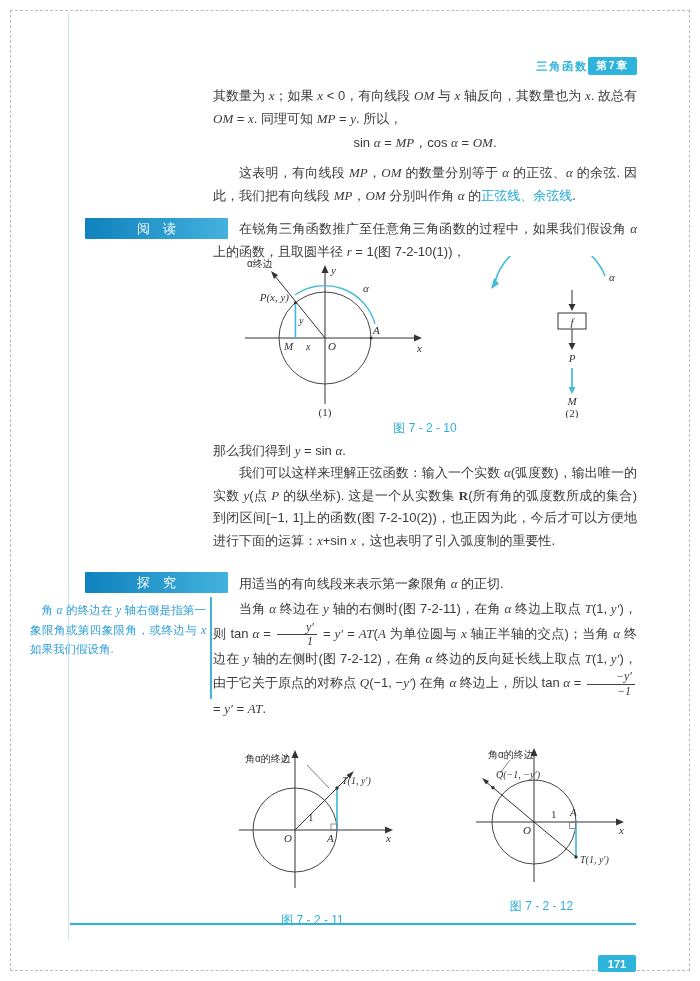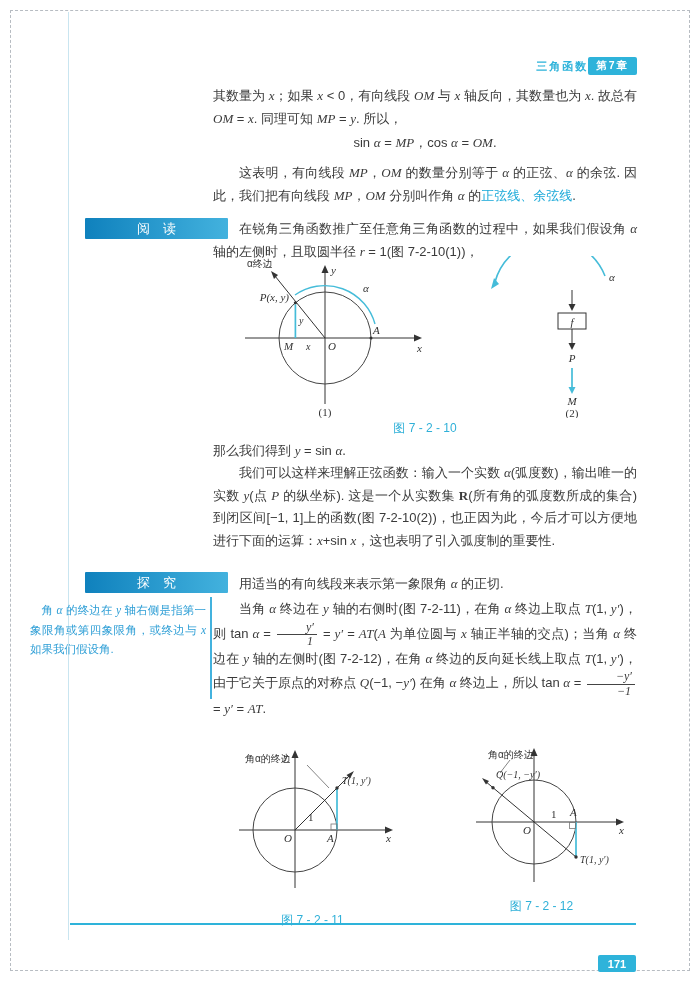--- a/index.html
+++ b/index.html
@@ -60,21 +60,21 @@
   <div class="header">
     <span class="chapter-name">三角函数</span>
     <span class="chapter-badge">第7章</span>
   </div>
 
   <div class="block" style="top:85px"><span>其数量为 </span><span class="mi">x</span><span>；如果 </span><span class="mi">x</span><span> &lt; 0，有向线段 </span><span class="mi">OM</span><span> 与 </span><span class="mi">x</span><span> 轴反向，其数量也为 </span><span class="mi">x</span><span>. 故总有 </span><span class="mi">OM</span><span> = </span><span class="mi">x</span><span>. 同理可知 </span><span class="mi">MP</span><span> = </span><span class="mi">y</span><span>. 所以，</span></div>
   <div class="block center" style="top:132px"><span>sin </span><span class="mi">α</span><span> = </span><span class="mi">MP</span><span>，cos </span><span class="mi">α</span><span> = </span><span class="mi">OM</span><span>.</span></div>
   <div class="block indent" style="top:162px"><span>这表明，有向线段 </span><span class="mi">MP</span><span>，</span><span class="mi">OM</span><span> 的数量分别等于 </span><span class="mi">α</span><span> 的正弦、</span><span class="mi">α</span><span> 的余弦. 因此，我们把有向线段 </span><span class="mi">MP</span><span>，</span><span class="mi">OM</span><span> 分别叫作角 </span><span class="mi">α</span><span> 的</span><span class="hl">正弦线、余弦线</span><span>.</span></div>
 
   <div class="sec-label" style="top:218px">阅　读</div>
-  <div class="block indent" style="top:218px"><span>在锐角三角函数推广至任意角三角函数的过程中，如果我们假设角 </span><span class="mi">α</span><span> 轴的左侧时，且取圆半径 </span><span class="mi">r</span><span> = 1(图 7-2-10(1))，</span></div>
+  <div class="block indent" style="top:218px"><span>在锐角三角函数推广至任意角三角函数的过程中，如果我们假设角 </span><span class="mi">α</span><span> 上的函数，且取圆半径 </span><span class="mi">r</span><span> = 1(图 7-2-10(1))，</span></div>
 
   <div class="fig-row fig10-row" style="top:256px">
     <div class="fig-cell">
       <svg width="230" height="162" viewBox="0 0 230 162">
 
         <line x1="28" y1="82" x2="198" y2="82" stroke="#333" stroke-width="1"></line>
         <polygon points="197,78.5 205,82 197,85.5" fill="#333"></polygon>
         <line x1="108" y1="148" x2="108" y2="16" stroke="#333" stroke-width="1"></line>
         <polygon points="104.5,17 108,9 111.5,17" fill="#333"></polygon>
         <text x="114" y="18" class="it">y</text>

